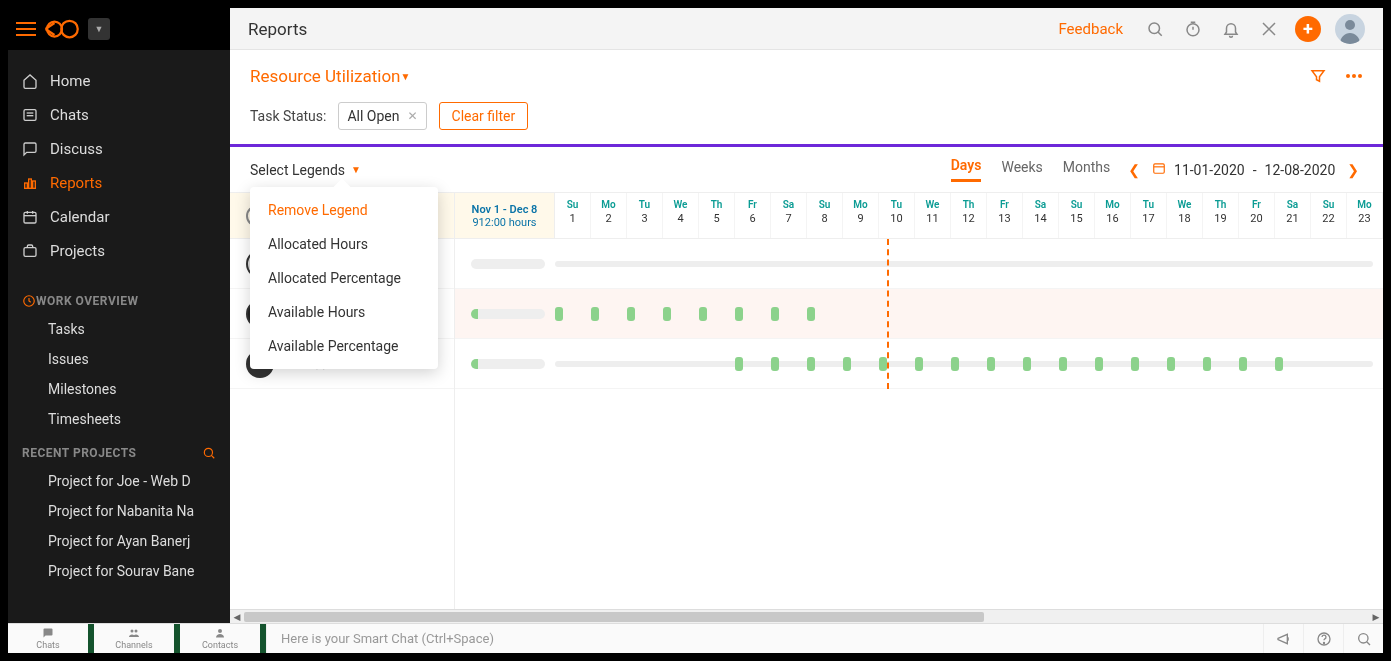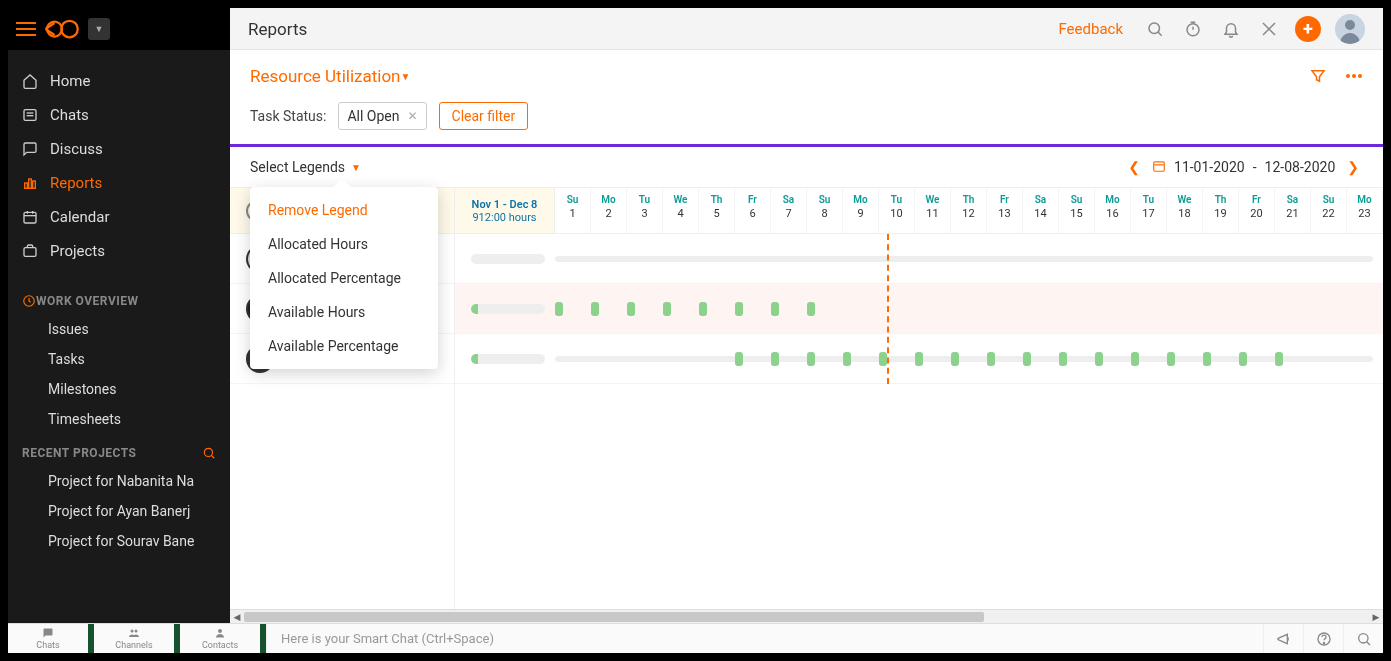--- a/index.html
+++ b/index.html
@@ -170,32 +170,33 @@
           <span>Projects</span>
         </div>
       </div>
       <div class="section-head orange-icon">
         <svg width="14" height="14" viewBox="0 0 24 24" fill="none" stroke="#ff6a00" stroke-width="2">
             <circle cx="12" cy="12" r="9"></circle>
             <path d="M12 7v5l3 2"></path>
           </svg>
         <span>WORK OVERVIEW</span>
       </div>
+      <div class="sub-item">Tasks</div>
       <div class="sub-item">Issues</div>
-      <div class="sub-item">Tasks</div>
       <div class="sub-item">Milestones</div>
       <div class="sub-item">Timesheets</div>
       <div class="section-head">
         <span>RECENT PROJECTS</span>
         <span class="spacer"></span>
         <svg width="14" height="14" viewBox="0 0 24 24" fill="none" stroke="#ff6a00" stroke-width="2">
             <circle cx="11" cy="11" r="7"></circle>
             <line x1="21" y1="21" x2="16" y2="16"></line>
           </svg>
       </div>
+      <div class="recent-item">Project for Joe - Web D</div>
       <div class="recent-item">Project for Nabanita Na</div>
       <div class="recent-item">Project for Ayan Banerj</div>
       <div class="recent-item">Project for Sourav Bane</div>
     </aside>
 
     <section class="content">
 
       <div class="topbar">
         <div class="topbar-title">Reports</div>
         <div class="feedback-link">Feedback</div>
@@ -266,20 +267,25 @@
         </div>
 
         <div class="legend-menu">
           <div class="legend-opt active">Remove Legend</div>
           <div class="legend-opt">Allocated Hours</div>
           <div class="legend-opt">Allocated Percentage</div>
           <div class="legend-opt">Available Hours</div>
           <div class="legend-opt">Available Percentage</div>
         </div>
         <span class="spacer"></span>
+        <div class="view-tabs">
+          <div class="view-tab active">Days</div>
+          <div class="view-tab">Weeks</div>
+          <div class="view-tab">Months</div>
+        </div>
         <div class="date-nav">
           <span class="arrow">❮</span>
           <span class="cal-icon"><svg width="14" height="14" viewBox="0 0 24 24" fill="none" stroke="currentColor" stroke-width="2">
                 <rect x="3" y="5" width="18" height="16" rx="2"></rect>
                 <line x1="3" y1="10" x2="21" y2="10"></line>
               </svg></span>
           <span>11-01-2020</span>
           <span>-</span>
           <span>12-08-2020</span>
           <span class="arrow">❯</span>

